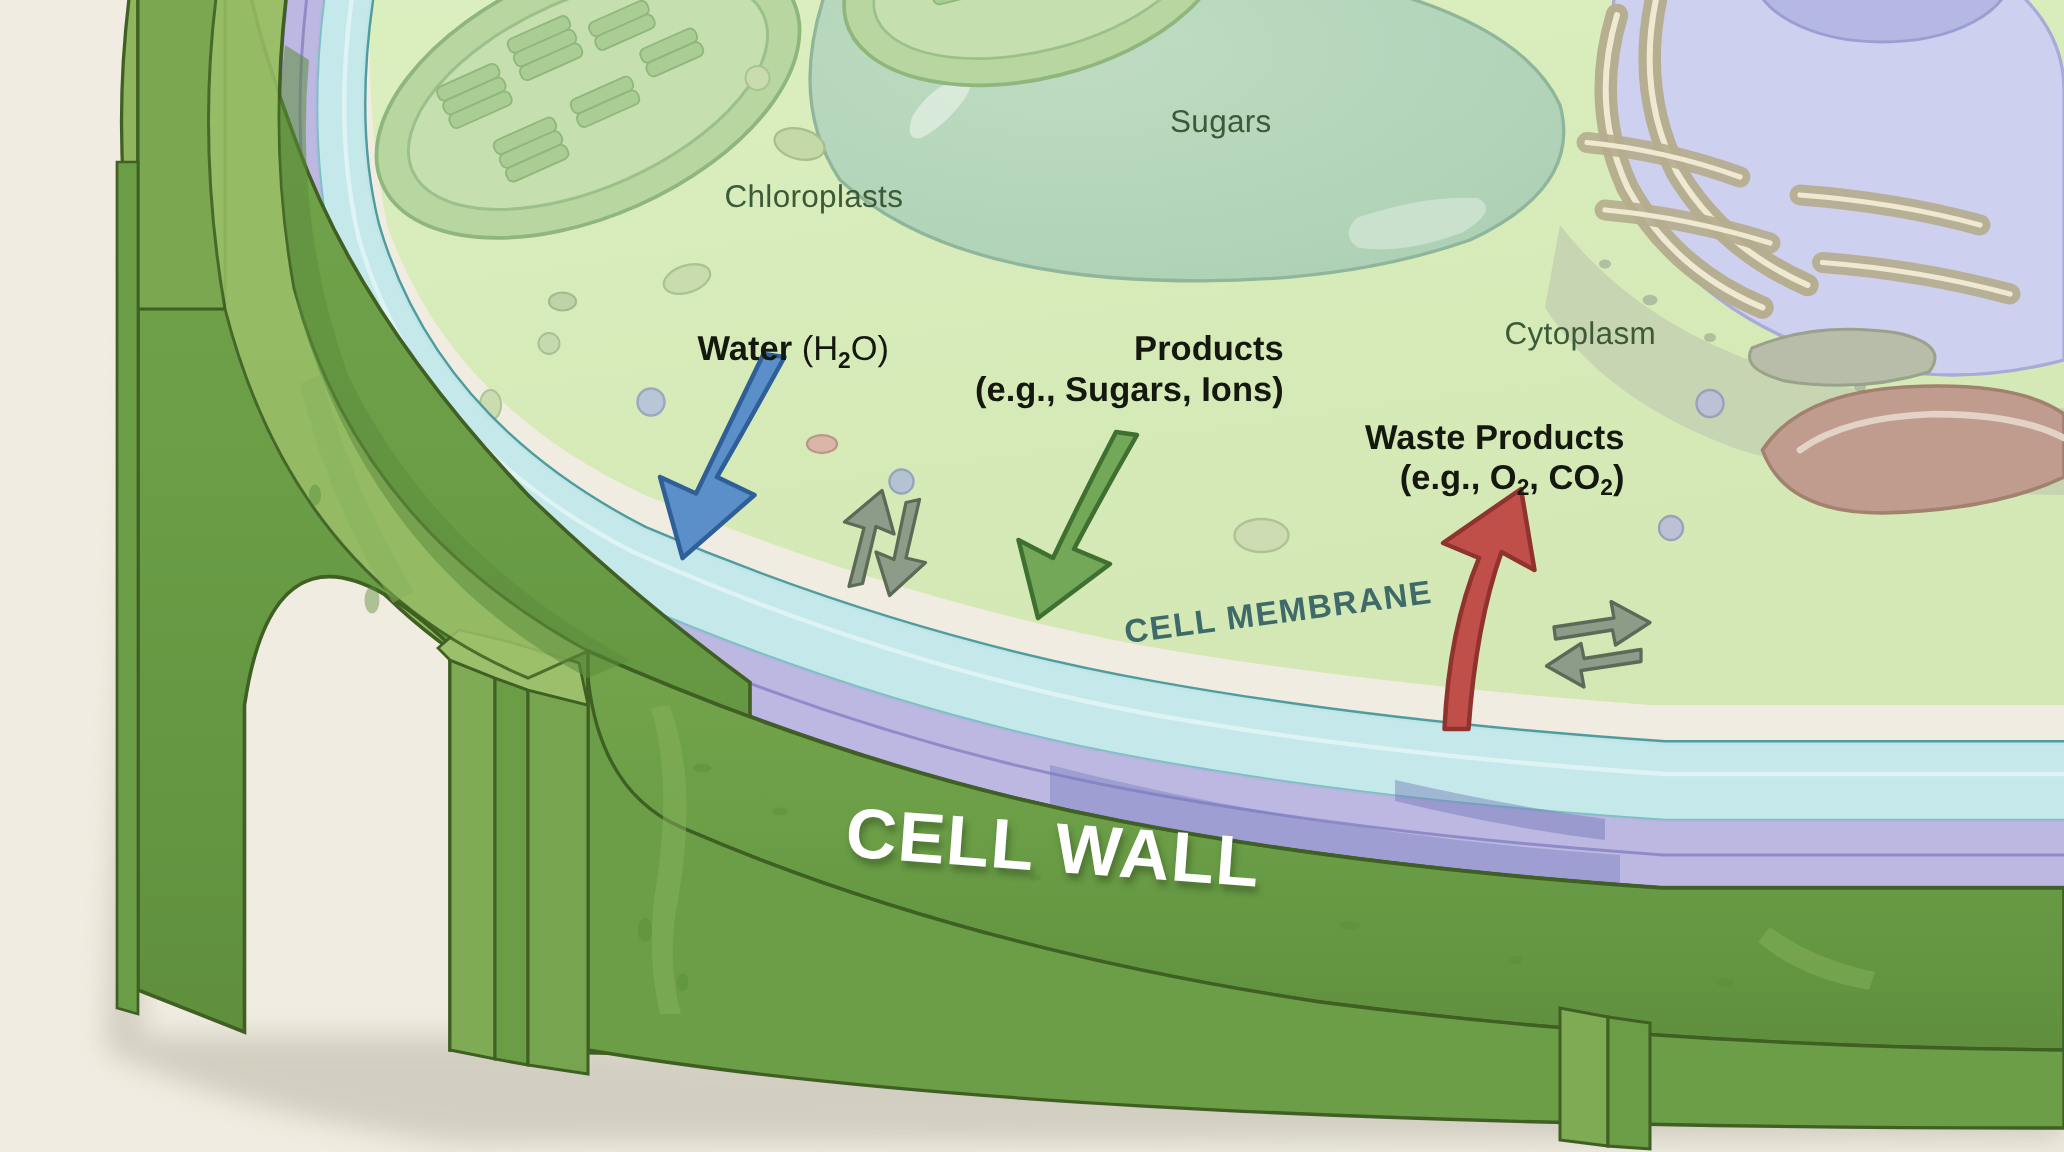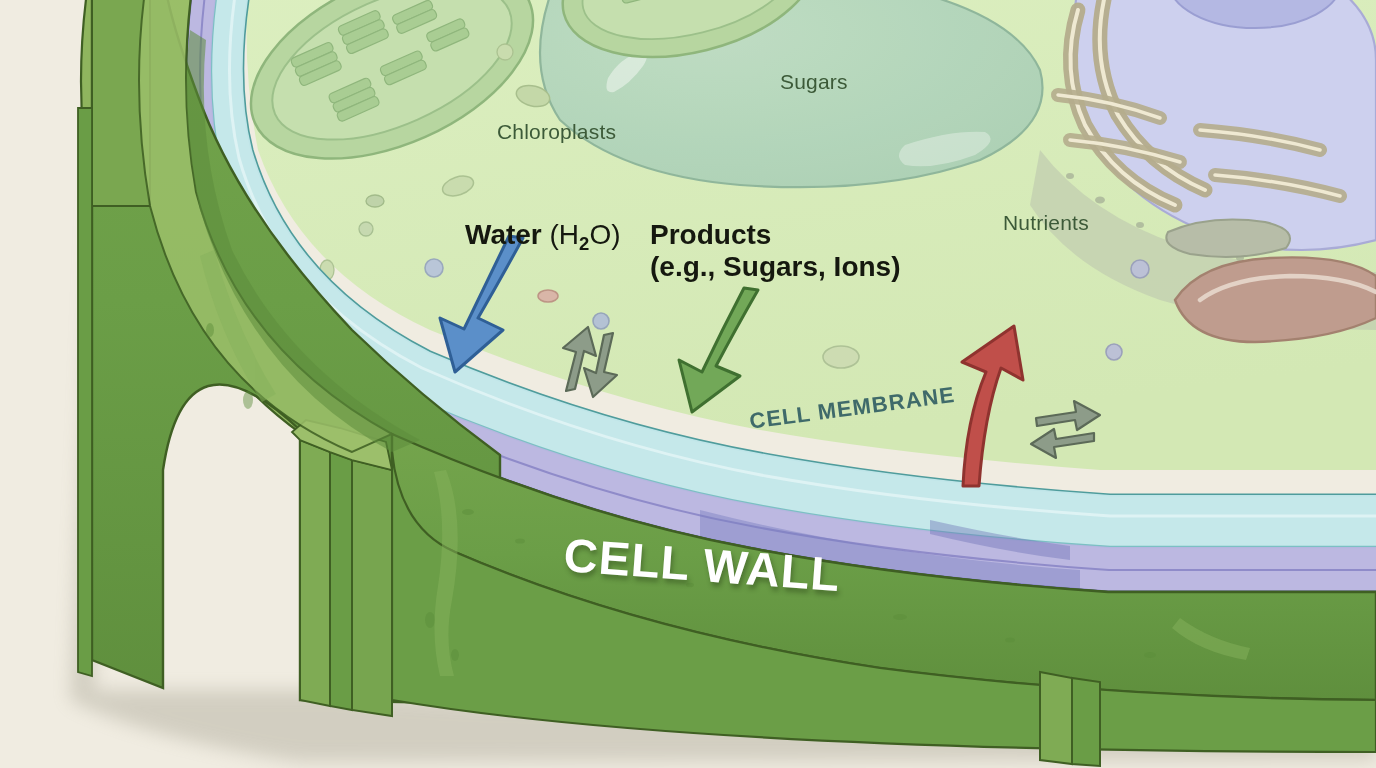--- a/index.html
+++ b/index.html
@@ -7,21 +7,21 @@
     position:relative;width:1376px;height:768px;overflow:hidden;
     background:#f0ece1;
     font-family:"Liberation Sans", sans-serif;
   }
   #art{position:absolute;inset:0;width:1376px;height:768px;}
   .lbl{position:absolute;white-space:nowrap;pointer-events:none;}
   .lbl-organelle{
     font-size:21px;color:#3c5a38;font-weight:400;letter-spacing:.2px;
   }
   .lbl-transport{
-    font-size:28px;color:#15180f;text-align:left;line-height:1.16;
+    font-size:23px;color:#15180f;text-align:right;line-height:1.16;
   }
   .lbl-transport .t1{font-weight:700;display:block;}
   .lbl-transport .t2{font-weight:700;display:block;}
   .lbl-transport .inline-b{font-weight:700;}
   .lbl-transport .inline-n{font-weight:400;}
   sub{font-size:.66em;vertical-align:baseline;position:relative;top:.3em;}
   #membrane-label{
     position:absolute;left:748px;top:409px;
     font-size:22px;font-weight:700;letter-spacing:1.1px;
     color:#3f6a6a;transform:rotate(-7.5deg);transform-origin:left top;
@@ -277,39 +277,43 @@
         <path d="M613,333 L604,372 L617,375 L593,397 L584,368 L596,373 L604,335 Z"></path>
       </g>
 
       <g fill="#8d9c89" stroke="#5c6a58" stroke-width="2.2" stroke-linejoin="round">
         <path d="M1036,418 L1076,412 L1074,401 L1100,415 L1077,430 L1075,420 L1037,426 Z"></path>
         <path d="M1094,441 L1054,447 L1056,458 L1031,444 L1054,429 L1056,439 L1094,433 Z"></path>
       </g>
     </g>
   </svg>
 
-  <div class="lbl lbl-organelle" style="left:497px;top:120px;">
+  <div class="lbl lbl-organelle" style="left:483px;top:120px;">
     <span>Chloroplasts</span>
   </div>
 
   <div class="lbl lbl-organelle" style="left:780px;top:70px;">
     <span>Sugars</span>
   </div>
 
   <div class="lbl lbl-organelle" style="left:1003px;top:211px;">
-    <span>Nutrients</span>
+    <span>Cytoplasm</span>
   </div>
 
   <div class="lbl lbl-transport" style="left:465px;top:219px;">
     <span class="t1"><span class="inline-b">Water</span><span class="inline-n"> (H</span><sub>2</sub><span class="inline-n">O)</span></span>
   </div>
 
   <div class="lbl lbl-transport" style="left:650px;top:219px;">
     <span class="t1">Products</span>
     <span class="t2">(e.g., Sugars, Ions)</span>
   </div>
 
+  <div class="lbl lbl-transport" style="left:910px;top:278px;">
+    <span class="t1">Waste Products</span>
+    <span class="t2"><span>(e.g., O</span><sub>2</sub><span>, CO</span><sub>2</sub><span>)</span></span>
+  </div>
 
   <div id="membrane-label">CELL MEMBRANE</div>
 
   <div id="wall-label">CELL WALL</div>
 
 </div>
 
 </body></html>

